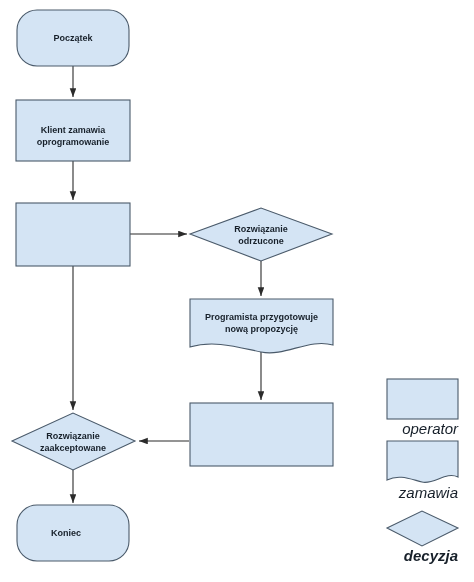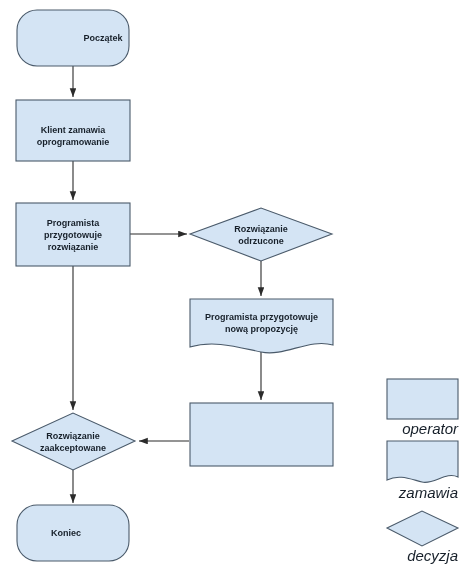--- a/index.html
+++ b/index.html
@@ -94,31 +94,28 @@
       <rect x="387" y="379" width="71" height="40"></rect>
 
       <path d="M387,441 L458,441 L458,477
                C446,471 434,485 422,482
                C410,479 399,474 387,480 Z"></path>
 
       <polygon points="387,528 422,511 458,528 422,546"></polygon>
     </g>
   </svg>
 
-  <div class="node-label" style="left:17px;  top:10px;  width:112px; height:56px;padding-left:30px;">Początek</div>
+  <div class="node-label" style="left:17px;  top:10px;  width:112px; height:56px;">Początek</div>
   <div class="node-label" style="left:16px;  top:100px; width:114px; height:71px;">Klient zamawia
 oprogramowanie</div>
-  <div class="node-label" style="left:16px;  top:203px; width:114px; height:63px;">Programista
-przygotowuje
-rozwiązanie</div>
   <div class="node-label" style="left:200px; top:208px; width:122px; height:53px;">Rozwiązanie
 odrzucone</div>
   <div class="node-label" style="left:190px; top:301px; width:143px; height:44px;">Programista przygotowuje
 nową propozycję</div>
   <div class="node-label" style="left:14px;  top:413px; width:118px; height:57px;">Rozwiązanie
 zaakceptowane</div>
   <div class="node-label" style="left:10px;  top:505px; width:112px; height:56px;">Koniec</div>
 
   <div class="legend-label" style="left:388px; top:423px; width:70px;">operator</div>
   <div class="legend-label" style="left:388px; top:487px; width:70px;">zamawia</div>
-  <div class="legend-label" style="left:388px; top:550px; width:70px;">decyzja</div>
+  <div class="legend-label" style="left:388px; top:550px; width:70px;font-weight:bold;">decyzja</div>
 
 </div>
 
 </body></html>

